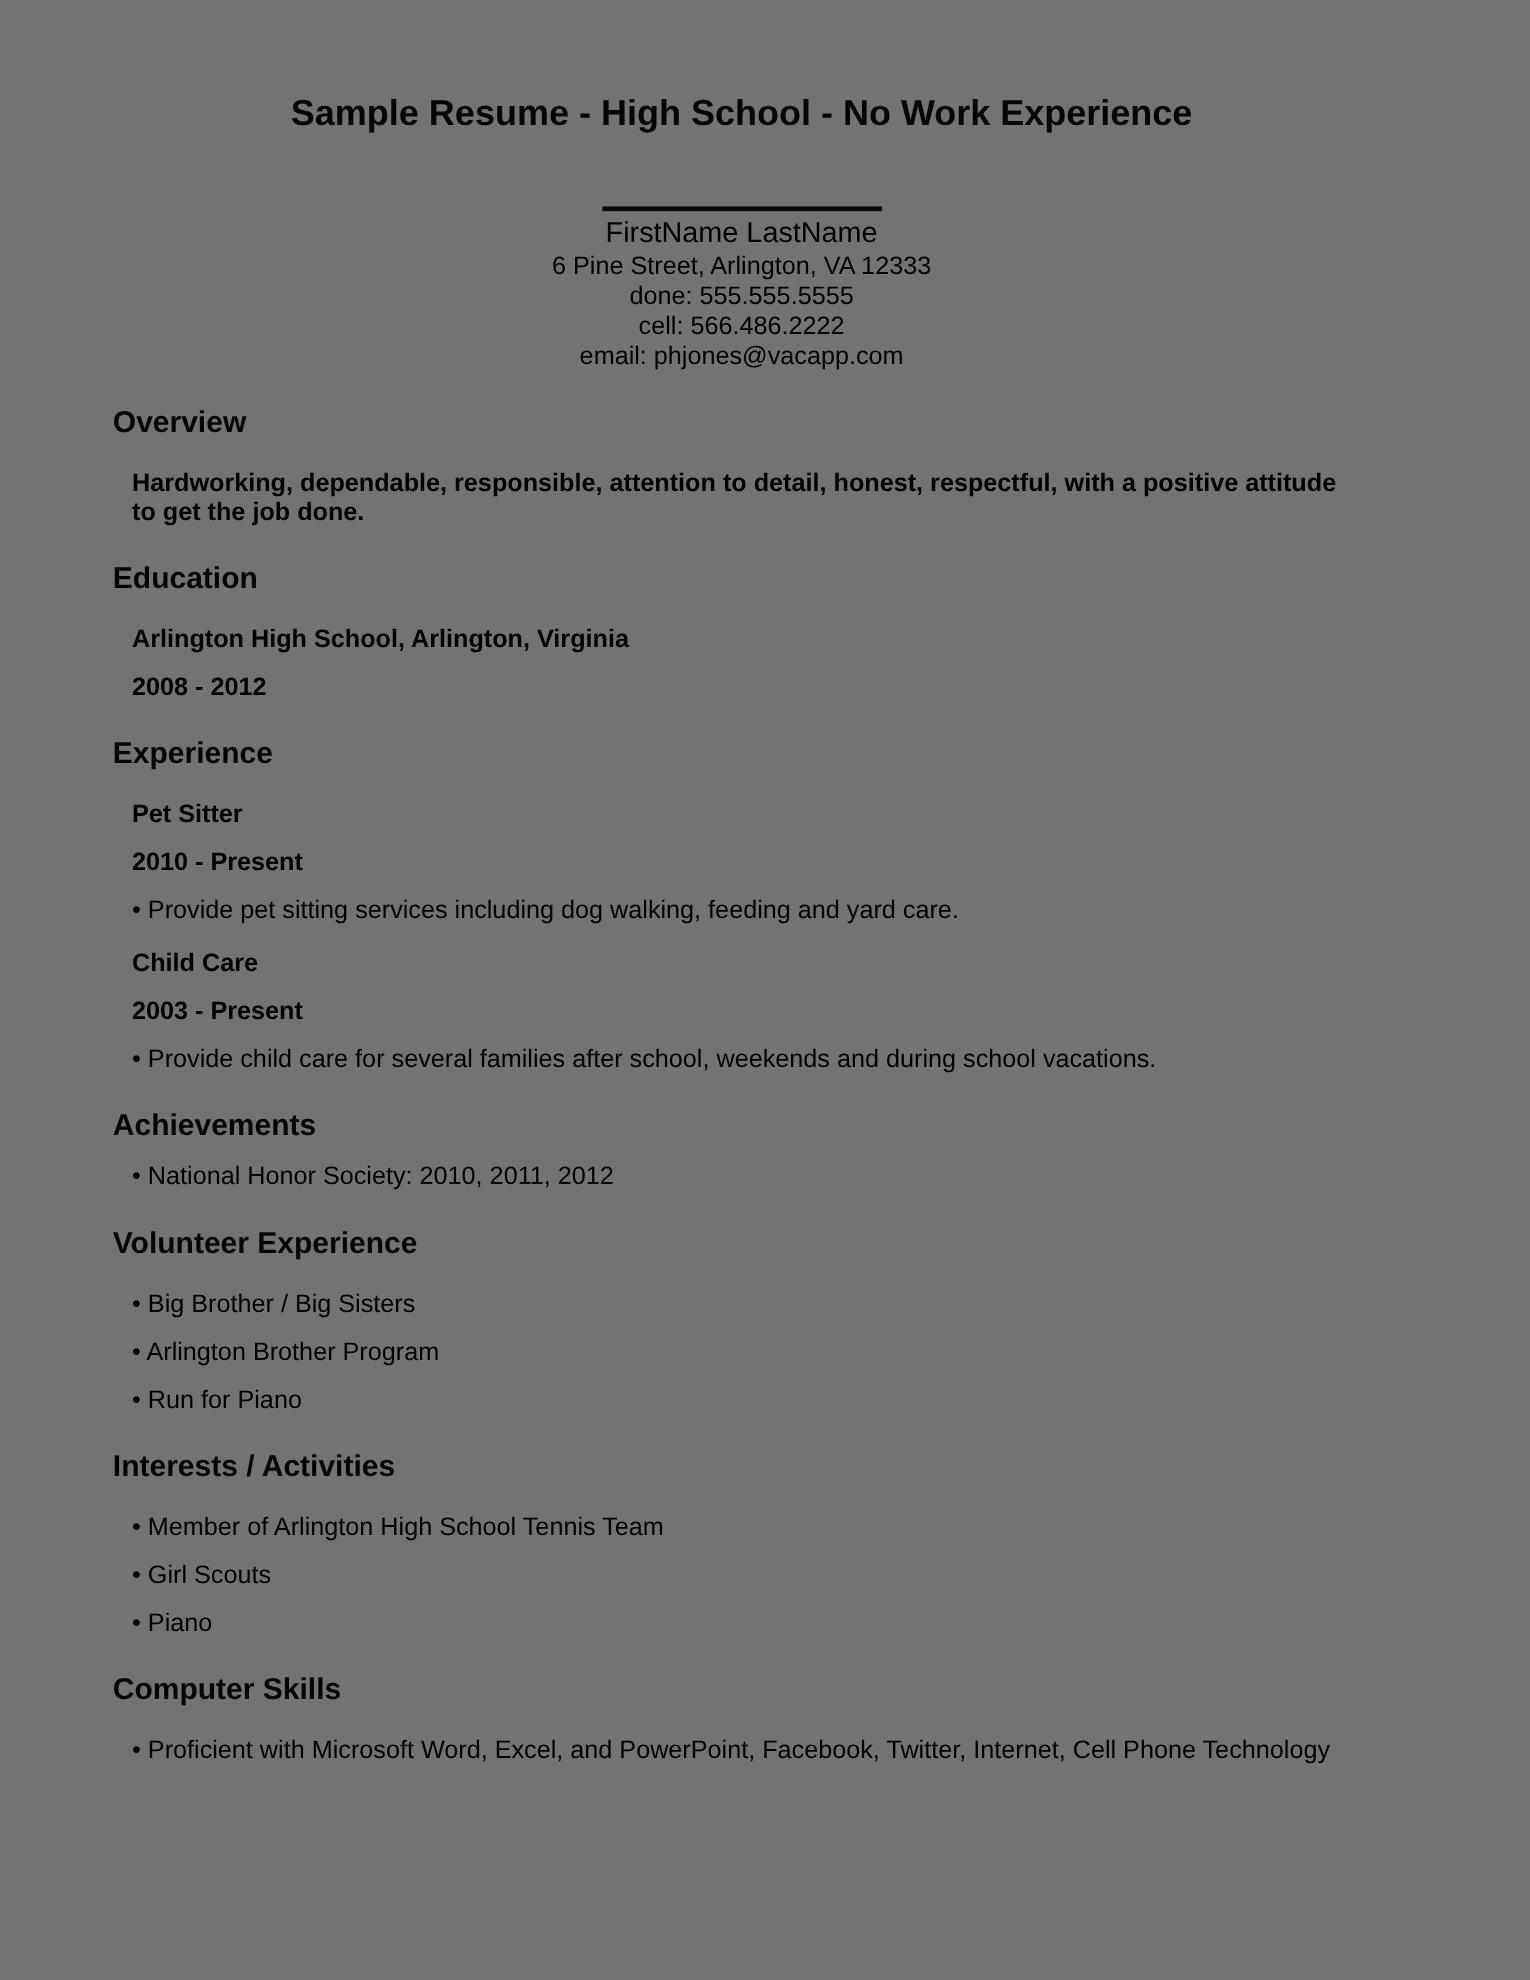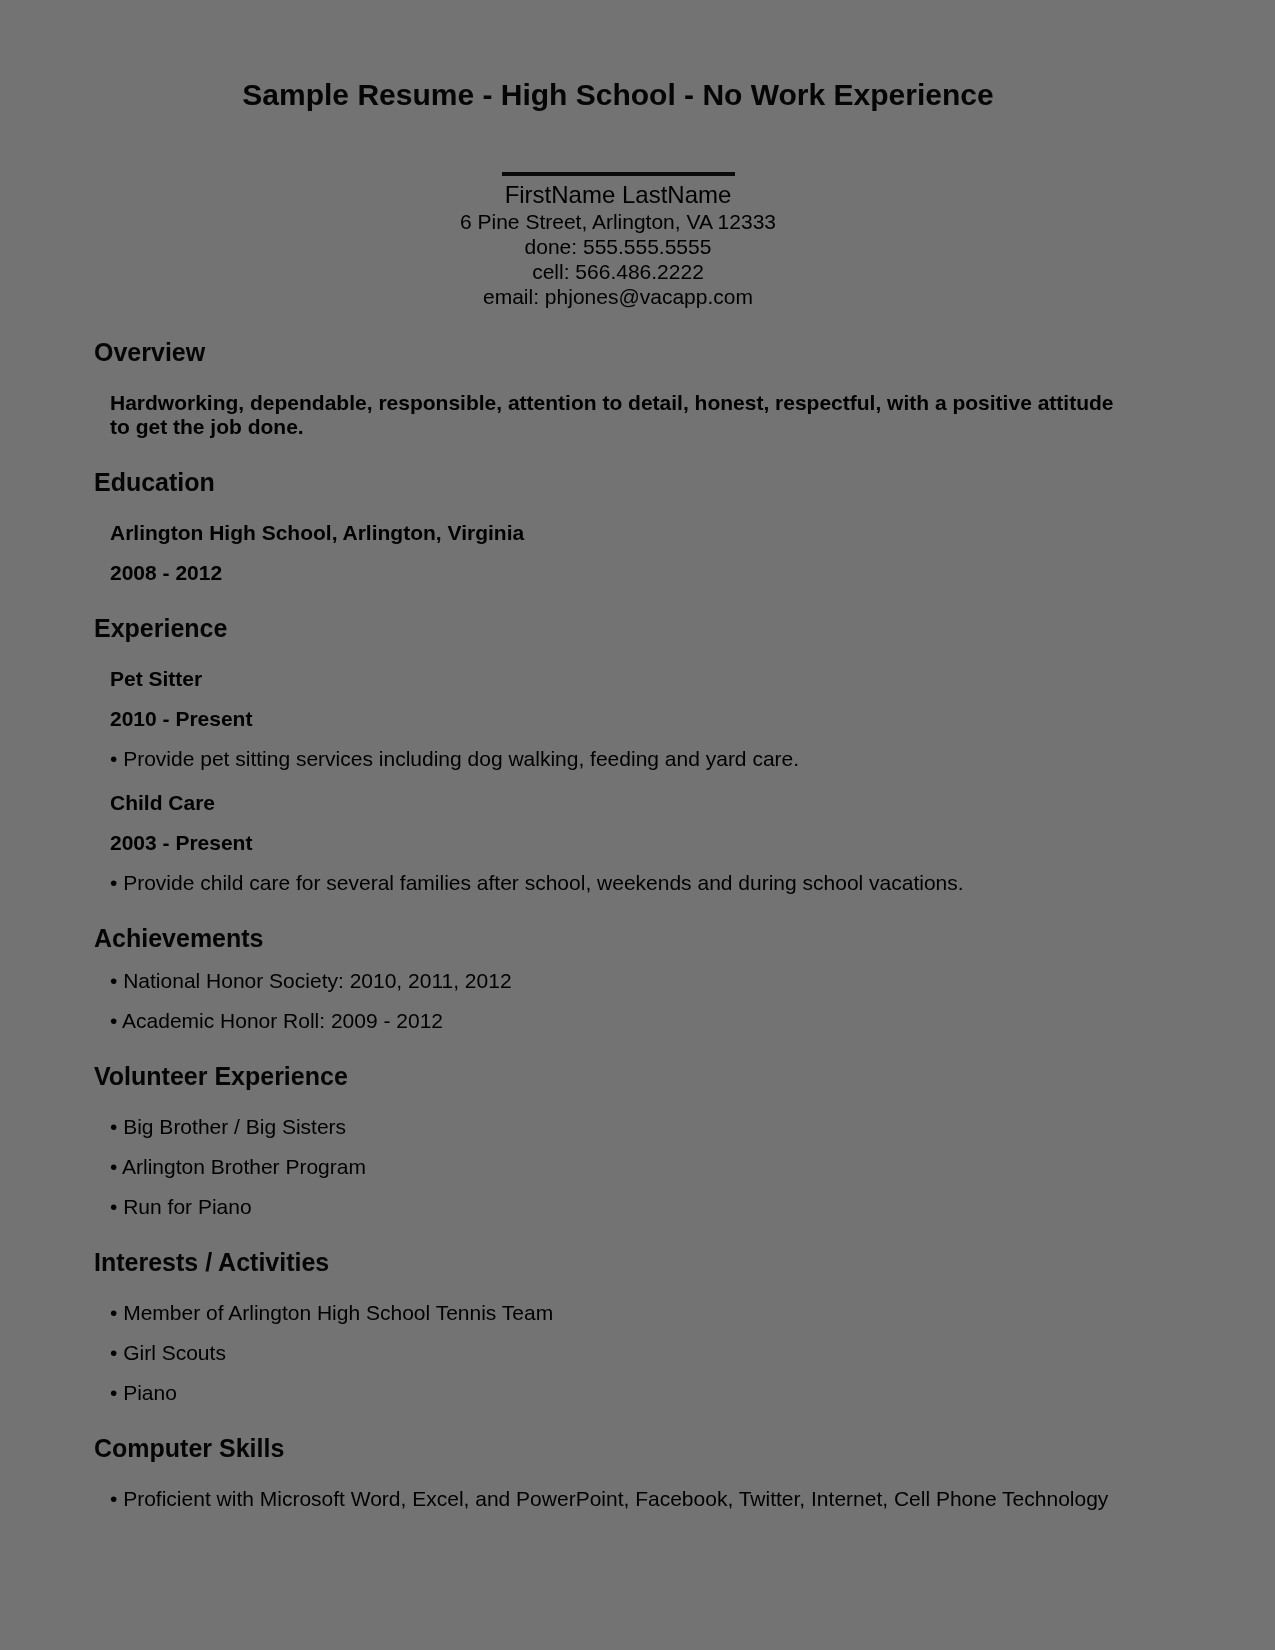--- a/index.html
+++ b/index.html
@@ -90,21 +90,20 @@
     <div class="job">
       <p class="bold">Child Care</p>
       <p class="bold">2003 - Present</p>
       <p>• Provide child care for several families after school, weekends and during school vacations.</p>
     </div>
   </div>
 
   <div class="section tight">
     <h2>Achievements</h2>
     <p>• National Honor Society: 2010, 2011, 2012</p>
-    <p>• Academic Honor Roll: 2009 - 2012</p>
   </div>
 
   <div class="section">
     <h2>Volunteer Experience</h2>
     <p>• Big Brother / Big Sisters</p>
     <p>• Arlington Brother Program</p>
     <p>• Run for Piano</p>
   </div>
 
   <div class="section">

